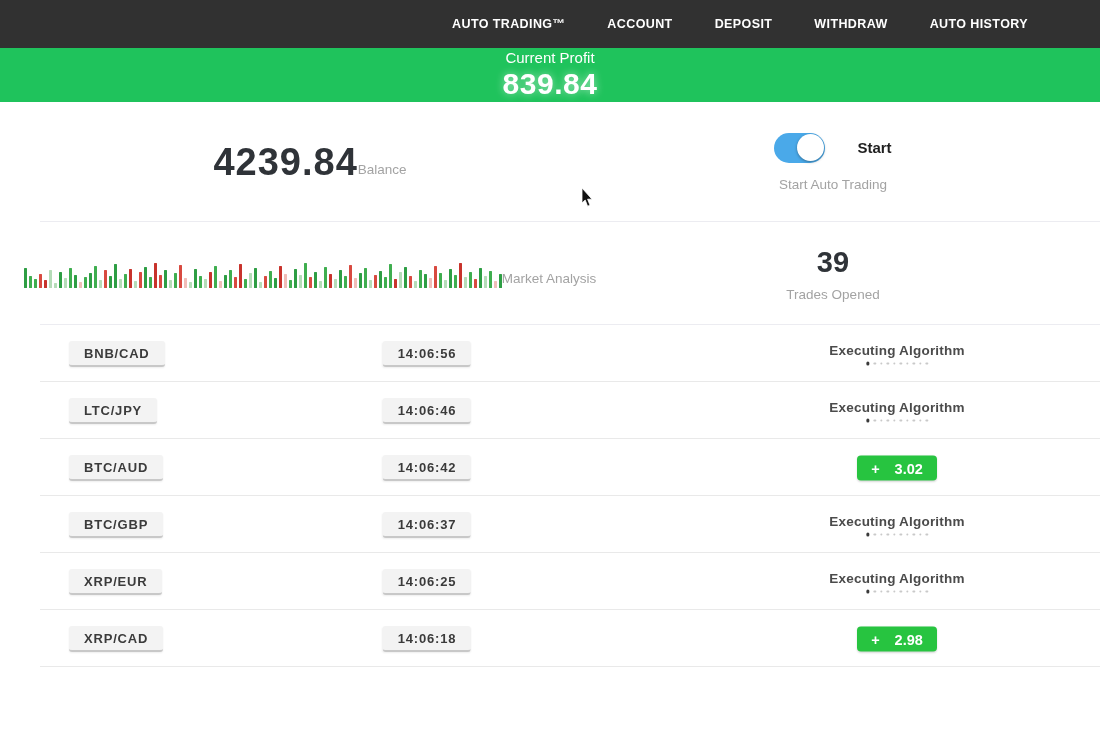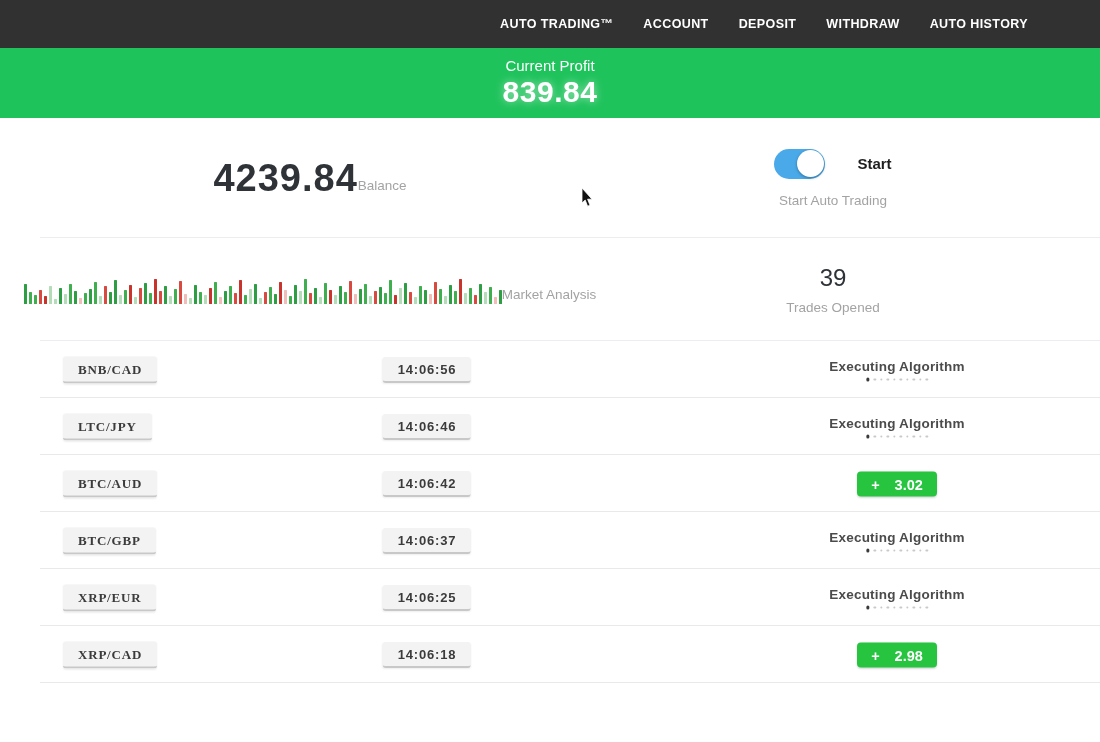--- a/index.html
+++ b/index.html
@@ -1,26 +1,26 @@
 <!DOCTYPE html>
 <html><head>
 <meta charset="utf-8">
 <style>
   * { margin:0; padding:0; box-sizing:border-box; }
   html,body { width:1100px; height:742px; overflow:hidden; background:#fff;
               font-family:"Liberation Sans", sans-serif; }
 
   
   .navbar { height:48px; background:#313131; display:flex; align-items:center;
-            justify-content:flex-end; padding-right:72px; gap:30px; }
+            justify-content:flex-end; padding-right:72px; gap:42px; }
   .nav-item { color:#fff; font-size:12.5px; font-weight:bold; letter-spacing:.4px;
               cursor:pointer; white-space:nowrap; }
 
   
-  .banner { height:70px; display:flex; flex-direction:column; align-items:center;
+  .banner { height:54px; display:flex; flex-direction:column; align-items:center;
             justify-content:center; color:#fff; }
   .banner-label { font-size:15px; margin-bottom:1px; }
   .banner-value { font-size:30px; font-weight:bold; letter-spacing:.5px;
                   text-shadow:0 0 8px rgba(255,255,255,.55); }
 
   
   .stats-row { position:relative; display:flex; }
   .stats-row::after { content:""; position:absolute; bottom:0; left:40px; right:0;
                       height:1px; background:#ececf1; }
   .stats-col-left  { width:620px; display:flex; 
@@ -37,33 +37,33 @@
   .toggle { width:51px; height:30px; border-radius:15px; position:relative;
             cursor:pointer; }
   .toggle-knob { position:absolute; top:1.5px; right:1.5px; width:27px; height:27px;
                  border-radius:50%; background:#fff;
                  box-shadow:0 1px 3px rgba(0,0,0,.35); }
   .toggle-label { font-size:15px; font-weight:bold; color:#1f1f1f; margin-left:32px; }
 
   .mini-chart { display:flex; align-items:flex-end; gap:2px; height:28px; }
   .mini-chart .bar { width:3px; border-radius:.5px; }
 
-  .trades-opened-value { font-size:24px; font-weight:normal; color:#2f3338; }
+  .trades-opened-value { font-size:29px; font-weight:bold; color:#2f3338; }
   .row-2 .muted-label { margin-top:8px; }
 
   
   .trade-row { position:relative; height:57px; }
   .trade-row::after { content:""; position:absolute; bottom:0; left:40px; right:0;
                       height:1px; background:#e9e9e9; }
   .tag { position:absolute; top:50%; transform:translateY(-50%);
          background:#f3f3f3; border-radius:3px; border-bottom:2px solid #c8c8c8;
          padding:5px 15px 4px; font-size:13px; font-weight:bold; color:#3b3b3b;
          letter-spacing:.8px; box-shadow:0 1px 2px rgba(0,0,0,.07);
          cursor:pointer; white-space:nowrap; }
-  .pair-tag { left:63px;font-family:Liberation Serif, serif; }
+  .pair-tag { left:69px; }
   .time-tag { left:427px; transform:translate(-50%,-50%); }
   .status-cell { position:absolute; left:897px; top:50%;
                  transform:translate(-50%,-50%); display:flex; flex-direction:column;
                  align-items:center; }
   .exec-label { font-size:13.5px; font-weight:bold; color:#4b4b4b; letter-spacing:.2px;
                 white-space:nowrap; }
   .dots { display:flex; gap:4px; margin-top:5px; }
   .dot  { width:2.5px; height:2.5px; border-radius:50%; background:#c9c9c9; }
   .dot.active { background:#3a3a3a; width:3.5px; height:3.5px; margin-top:-.5px; }
   .result-badge { min-width:80px; padding:5px 12px 4px; border-radius:4px;

